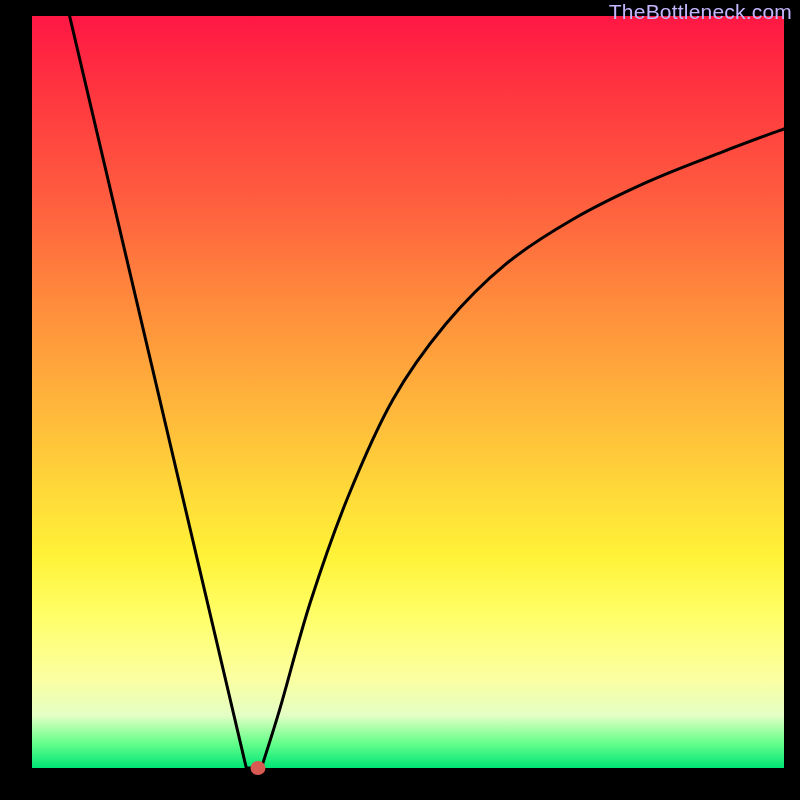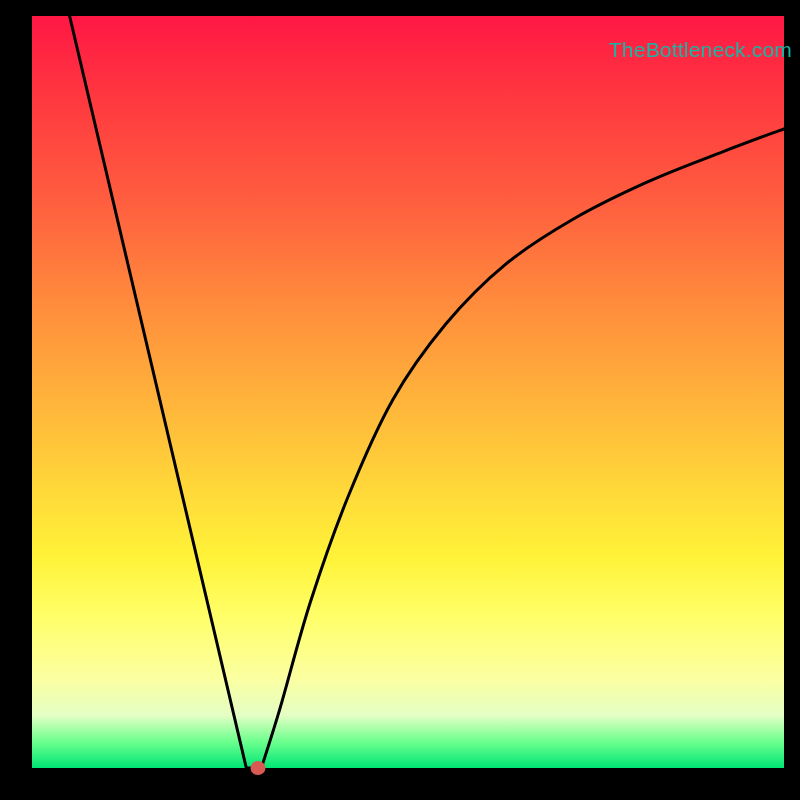--- a/index.html
+++ b/index.html
@@ -36,28 +36,27 @@
       #fbffa0 88%,
       #e4ffc4 93%,
       #6cff8d 96.5%,
       #00e676 100%
     );
   }
   .watermark {
     position: absolute;
     top: 0px;
     right: 8px;
-    color: #14b8a6;
+    color: #c4b5fd;
     font-size: 21px;
     font-weight: 500;
     letter-spacing: 0.2px;
     font-family: Arial, Helvetica, sans-serif;
     z-index: 5;
     user-select: none;
-    margin-top: 38px;
   }
   svg.curve {
     position: absolute;
     left: 0;
     top: 0;
     width: 752px;
     height: 752px;
   }
   .dot {
     position: absolute;

